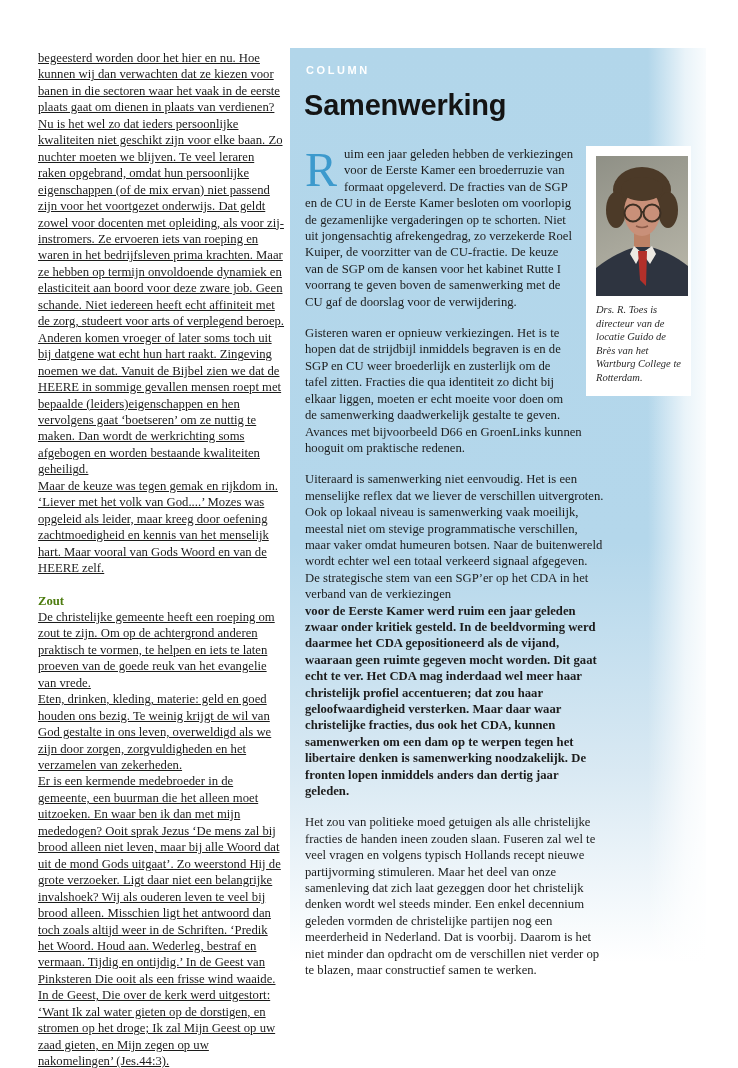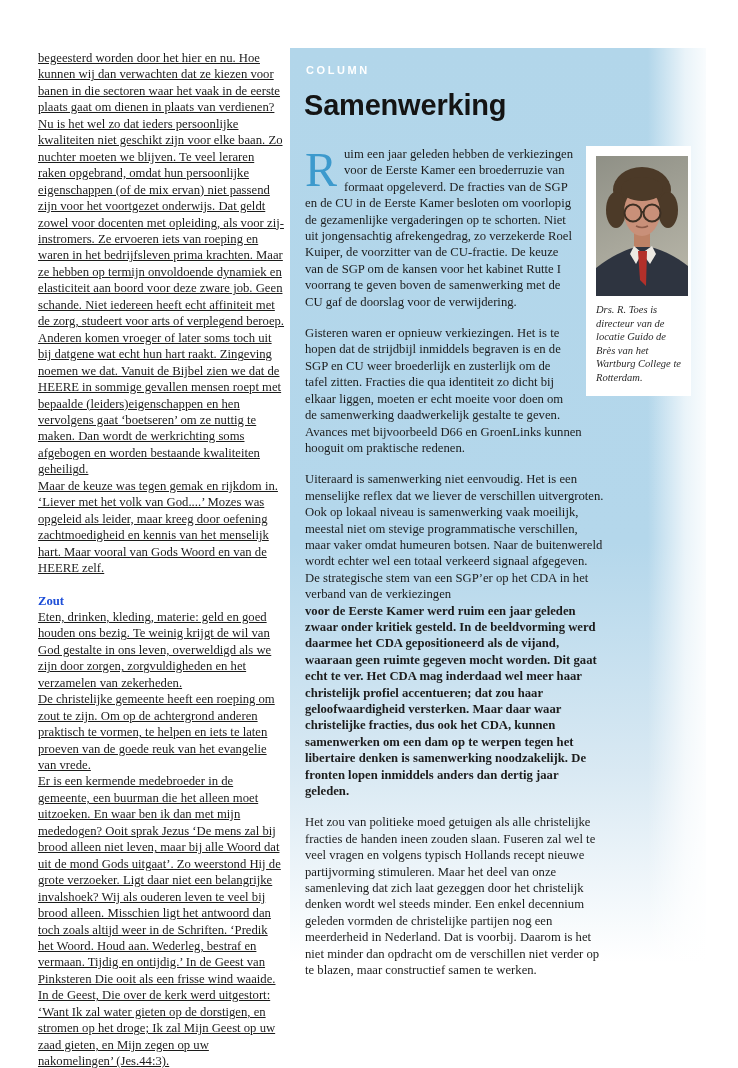--- a/index.html
+++ b/index.html
@@ -9,21 +9,21 @@
   }
 
   
   .left-col { position:absolute; left:38px; top:50px; width:247px; }
   .left-col p {
     margin:0; font-size:12.7px; line-height:16.45px; color:#1c1c1c;
     font-family:"Liberation Serif", serif;
     text-decoration:underline;
   }
   .left-col h3 {
-    margin:16px 0 0 0; font-size:12.7px; line-height:16.45px; color:#1d4ed8;
+    margin:16px 0 0 0; font-size:12.7px; line-height:16.45px; color:#4d7c0f;
     font-family:"Liberation Serif", serif; font-weight:bold;
   }
 
   
   .column-box {
     position:absolute; left:290px; top:48px; width:416px; height:952px;
     background:
       linear-gradient(to right, rgba(255,255,255,0) 86%, rgba(255,255,255,0.72) 95%, rgba(255,255,255,0.92) 100%),
       linear-gradient(to bottom, #b2d6ea 0%, #b4d7eb 52%, #d9e9f3 76%, rgba(255,255,255,0) 96%);
   }
@@ -77,22 +77,22 @@
 </style>
 </head>
 <body>
 
 <div class="page">
 
   <div class="left-col">
     <p>begeesterd worden door het hier en nu. Hoe kunnen wij dan verwachten dat ze kiezen voor banen in die sectoren waar het vaak in de eerste plaats gaat om dienen in plaats van verdienen? Nu is het wel zo dat ieders persoonlijke kwaliteiten niet geschikt zijn voor elke baan. Zo nuchter moeten we blijven. Te veel leraren raken opgebrand, omdat hun persoonlijke eigenschappen (of de mix ervan) niet passend zijn voor het voortgezet onderwijs. Dat geldt zowel voor docenten met opleiding, als voor zij-instromers. Ze ervoeren iets van roeping en waren in het bedrijfsleven prima krachten. Maar ze hebben op termijn onvoldoende dynamiek en elasticiteit aan boord voor deze zware job. Geen schande. Niet iedereen heeft echt affiniteit met de zorg, studeert voor arts of verplegend beroep. Anderen komen vroeger of later soms toch uit bij datgene wat echt hun hart raakt. Zingeving noemen we dat. Vanuit de Bijbel zien we dat de HEERE in sommige gevallen mensen roept met bepaalde (leiders)eigenschappen en hen vervolgens gaat ‘boetseren’ om ze nuttig te maken. Dan wordt de werkrichting soms afgebogen en worden bestaande kwaliteiten geheiligd.</p>
     <p>Maar de keuze was tegen gemak en rijkdom in. ‘Liever met het volk van God....’ Mozes was opgeleid als leider, maar kreeg door oefening zachtmoedigheid en kennis van het menselijk hart. Maar vooral van Gods Woord en van de HEERE zelf.</p>
     <h3>Zout</h3>
+    <p>De christelijke gemeente heeft een roeping om zout te zijn. Om op de achtergrond anderen praktisch te vormen, te helpen en iets te laten proeven van de goede reuk van het evangelie van vrede.</p>
     <p>Eten, drinken, kleding, materie: geld en goed houden ons bezig. Te weinig krijgt de wil van God gestalte in ons leven, overweldigd als we zijn door zorgen, zorgvuldigheden en het verzamelen van zekerheden.</p>
-    <p>De christelijke gemeente heeft een roeping om zout te zijn. Om op de achtergrond anderen praktisch te vormen, te helpen en iets te laten proeven van de goede reuk van het evangelie van vrede.</p>
     <p>Er is een kermende medebroeder in de gemeente, een buurman die het alleen moet uitzoeken. En waar ben ik dan met mijn mededogen? Ooit sprak Jezus ‘De mens zal bij brood alleen niet leven, maar bij alle Woord dat uit de mond Gods uitgaat’. Zo weerstond Hij de grote verzoeker. Ligt daar niet een belangrijke invalshoek? Wij als ouderen leven te veel bij brood alleen. Misschien ligt het antwoord dan toch zoals altijd weer in de Schriften. ‘Predik het Woord. Houd aan. Wederleg, bestraf en vermaan. Tijdig en ontijdig.’ In de Geest van Pinksteren Die ooit als een frisse wind waaide. In de Geest, Die over de kerk werd uitgestort: ‘Want Ik zal water gieten op de dorstigen, en stromen op het droge; Ik zal Mijn Geest op uw zaad gieten, en Mijn zegen op uw nakomelingen’ (Jes.44:3).</p>
 
   </div>
 
   <div class="column-box">
     <div class="kicker">COLUMN</div>
     <h1 class="col-title">Samenwerking</h1>
 
     <div class="col-content">
 

